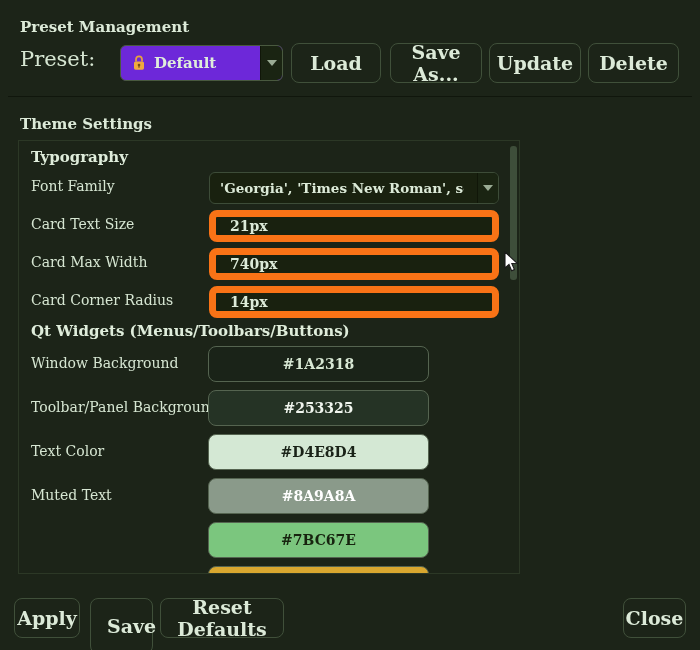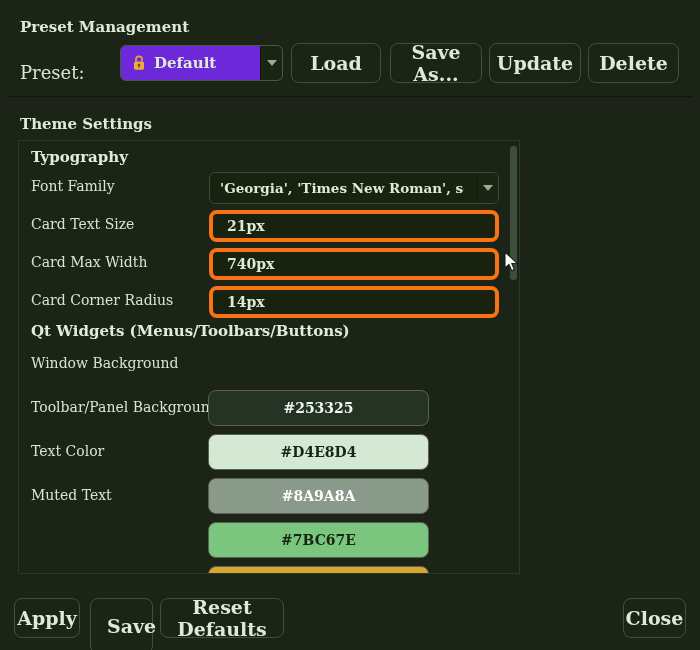--- a/index.html
+++ b/index.html
@@ -39,21 +39,21 @@
   .divider { left:8px; top:96px; width:684px; height:1px; background:#10160C; }
 
   
   .scroll-area {
     left:18px; top:140px; width:502px; height:434px;
     border:1px solid #2C3826; overflow:hidden;
   }
   .sub-header { font-size:15px; font-weight:bold; color:#DFEDDB; position:absolute; left:12px; }
   .text-input {
     position:absolute; left:190px; width:290px; height:32px;
-    background:#19210F; border:4px solid #f97316; border-radius:8px;
+    background:#19210F; border:7px solid #f97316; border-radius:8px;
     color:#DCEAD8; font-family:inherit; font-size:14px; font-weight:600;
     padding-left:14px; outline:none;
   }
   .font-combo {
     position:absolute; left:190px; top:31px; width:290px; height:32px;
     background:#19210F; border:1px solid #3D4C38; border-radius:6px;
     display:flex; align-items:center; padding-left:10px; cursor:default;
   }
   .font-combo-text {
     font-size:13.5px; font-weight:600; white-space:nowrap; overflow:hidden; max-width:244px;
@@ -75,21 +75,21 @@
   }
 
   
   .cursor-svg { pointer-events:none; }
 </style>
 </head>
 <body>
 
 <div class="abs section-title" style="left:20px; top:18px;">Preset Management</div>
 
-<div class="abs field-label" style="left:20px; top:62px; font-size:18px;">Preset:</div>
+<div class="abs field-label" style="left:20px; top:47px; font-size:21px;">Preset:</div>
 
 <div class="abs combo">
   <span style="display:flex;">
     <svg width="14" height="16" viewBox="0 0 14 16">
       <path d="M4 6.5V4.4a3 3 0 0 1 6 0v2.1" fill="none" stroke="#E8A33D" stroke-width="1.7"></path>
       <rect x="2" y="6.5" width="10" height="8.2" rx="1.6" fill="#EFA93F"></rect>
       <circle cx="7" cy="10" r="1.3" fill="#7A4D12"></circle>
       <rect x="6.4" y="10.5" width="1.2" height="2.2" rx="0.5" fill="#7A4D12"></rect>
     </svg>
   </span>
@@ -125,20 +125,21 @@
 
   <div class="field-label abs" style="left:12px; top:113px;">Card Max Width</div>
   <input class="text-input" style="top: 107px;" type="text" value="740px">
 
   <div class="field-label abs" style="left:12px; top:151px;">Card Corner Radius</div>
   <input class="text-input" style="top: 145px;" type="text" value="14px">
 
   <div class="sub-header" style="top:181px;">Qt Widgets (Menus/Toolbars/Buttons)</div>
 
   <div class="field-label abs" style="left:12px; top:214px;">Window Background</div>
+  <button class="swatch" style="top: 205px; background: rgb(26, 35, 24); color: rgb(216, 232, 212);">#1A2318</button>
 
   <div class="field-label abs" style="left:12px; top:258px;">Toolbar/Panel Background</div>
   <button class="swatch" style="top: 249px; background: rgb(37, 51, 37); color: rgb(240, 245, 238);">#253325</button>
 
   <div class="field-label abs" style="left:12px; top:302px;">Text Color</div>
   <button class="swatch" style="top: 293px; background: rgb(212, 232, 212); color: rgb(26, 35, 24);">#D4E8D4</button>
 
   <div class="field-label abs" style="left:12px; top:346px;">Muted Text</div>
   <button class="swatch" style="top: 337px; background: rgb(138, 154, 138); color: rgb(255, 255, 255);">#8A9A8A</button>
 

